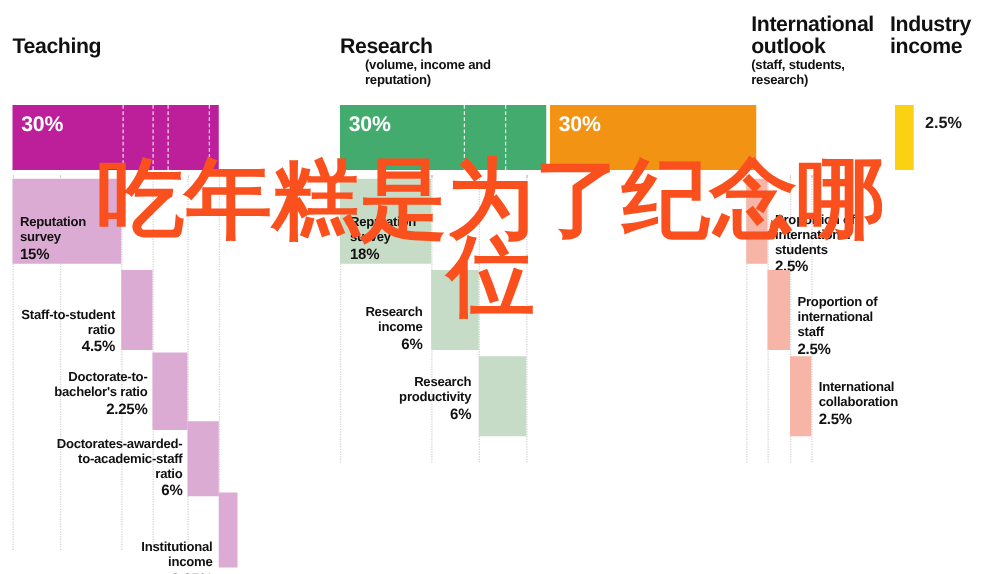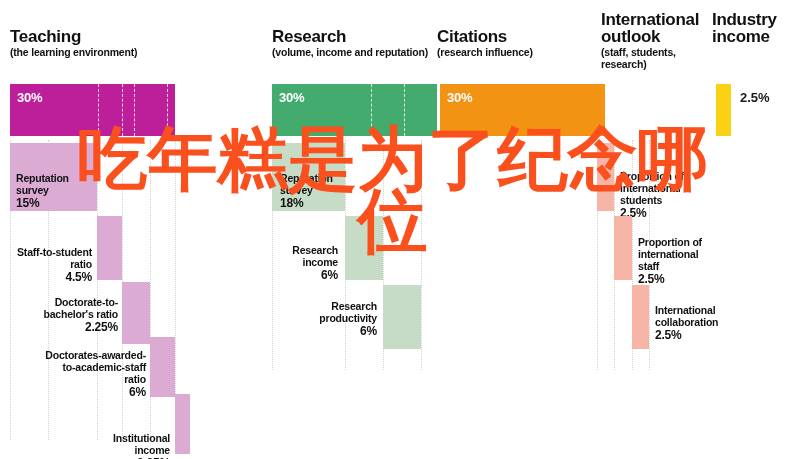--- a/index.html
+++ b/index.html
@@ -29,21 +29,21 @@
     color:#111111;
     letter-spacing:-0.2px;
     margin-top:2px;
     white-space:pre-line;
   }
 
   
   .main-bar{position:absolute;}
   .main-bar .pct{
     position:absolute;left:7px;top:6px;
-    color:#ffffff;font-weight:bold;font-size:13px;
+    color:#ffffff;font-weight:bold;font-size:17px;
     letter-spacing:-0.2px;
   }
   .dash{
     position:absolute;top:0;bottom:0;width:1px;
     border-left:1px dashed rgba(255,255,255,.82);
   }
 
   
   .sub-bar{position:absolute;}
   .sub-label{
@@ -96,32 +96,27 @@
   <div class="guide" style="left:383px;top:140px;height:230px;"></div>
   <div class="guide" style="left:421px;top:140px;height:230px;"></div>
 
   <div class="guide" style="left:597px;top:140px;height:230px;"></div>
   <div class="guide" style="left:614px;top:140px;height:230px;"></div>
   <div class="guide" style="left:632px;top:140px;height:230px;"></div>
   <div class="guide" style="left:649px;top:140px;height:230px;"></div>
 
   <div class="col-head" style="left:10px;top:28px;width:160px;">
     <div class="h-title" style="white-space: pre-line;">Teaching</div>
-    <div class="h-sub" style="white-space: pre-line;">(the learning environment)</div>
   </div>
 
   <div class="col-head" style="left:272px;top:28px;width:165px;">
     <div class="h-title" style="white-space: pre-line;">Research</div>
-    <div class="h-sub" style="white-space: pre-line;">(volume, income and reputation)</div>
-  </div>
-
-  <div class="col-head" style="left:437px;top:28px;width:150px;">
-    <div class="h-title" style="white-space: pre-line;">Citations</div>
-    <div class="h-sub" style="white-space: pre-line;">(research influence)</div>
-  </div>
+    <div class="h-sub" style="white-space: pre-line; margin-left: 20px;">(volume, income and reputation)</div>
+  </div>
+
 
   <div class="col-head" style="left:601px;top:11px;width:105px;">
     <div class="h-title" style="white-space: pre-line;">International
 outlook</div>
     <div class="h-sub" style="white-space: pre-line;">(staff, students,
 research)</div>
   </div>
 
   <div class="col-head" style="left:712px;top:11px;width:72px;">
     <div class="h-title" style="white-space: pre-line;">Industry

